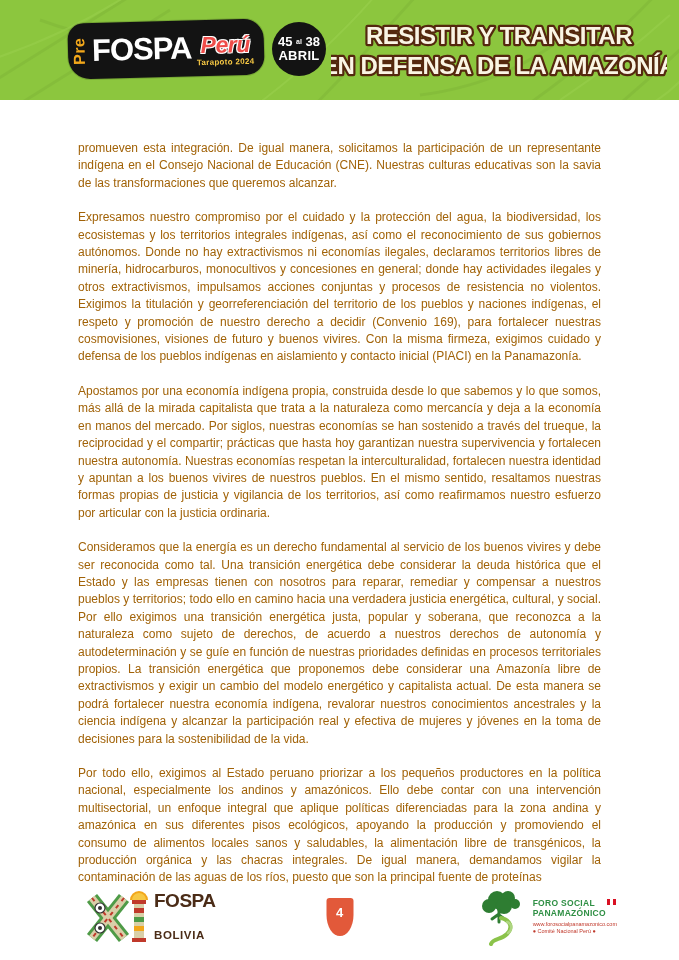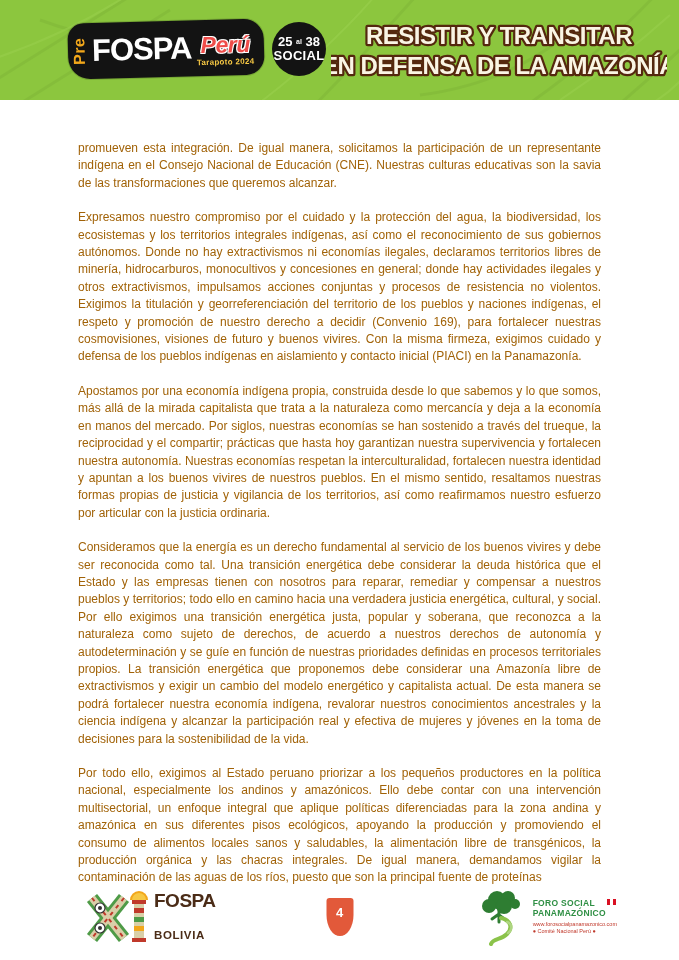--- a/index.html
+++ b/index.html
@@ -151,22 +151,22 @@
     <div class="logo-group">
       <div class="logo-blob">
         <span class="pre-label">Pre</span>
         <span class="fospa-label">FOSPA</span>
         <span class="peru-wrap">
           <span class="peru-label">Perú</span>
           <span class="tagline-label">Tarapoto 2024</span>
         </span>
       </div>
       <div class="date-circle">
-        <span class="date-range"><span>25</span> <span class="date-sep">al</span> <span>38</span></span>
-        <span class="date-month">SOCIAL</span>
+        <span class="date-range"><span>45</span> <span class="date-sep">al</span> <span>38</span></span>
+        <span class="date-month">ABRIL</span>
       </div>
     </div>
 
     <svg class="slogan-svg" width="336" height="66" viewBox="0 0 336 66">
       <text class="slogan-text" x="168" y="26" text-anchor="middle">RESISTIR Y TRANSITAR</text>
       <text class="slogan-text" x="168" y="56" text-anchor="middle">EN DEFENSA DE LA AMAZONÍA</text>
     </svg>
   </div>
 
   <div class="doc-body">

